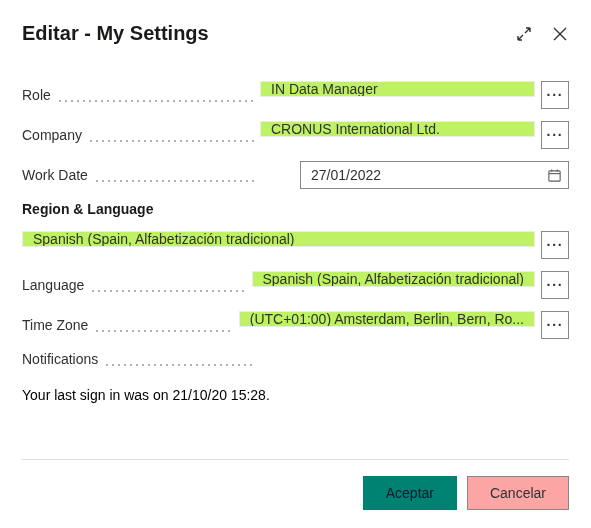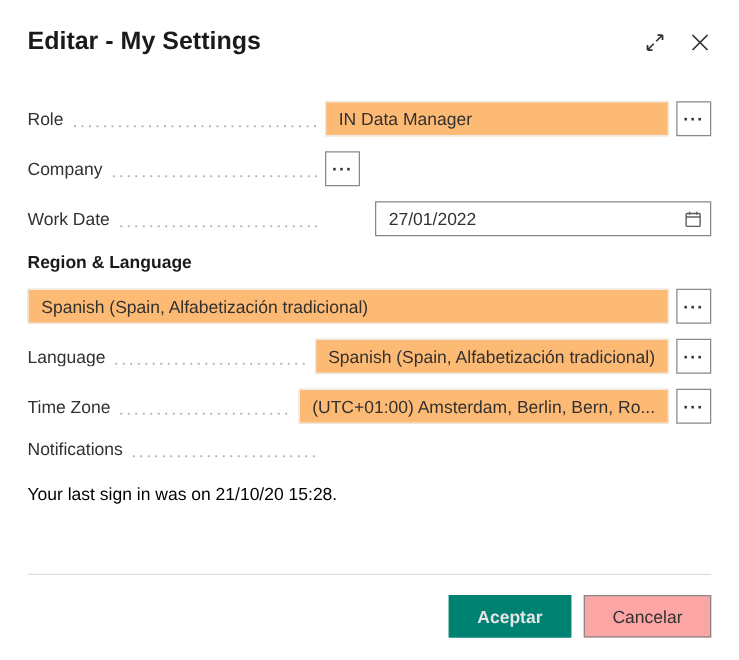--- a/index.html
+++ b/index.html
@@ -63,22 +63,22 @@
       background-repeat: repeat-x;
     }
     .field-col {
       flex: 1;
       display: flex;
       align-items: stretch;
       gap: 6px;
     }
     .field {
       flex: 1;
-      height: 28px;
-      background: #fdba74;
+      height: 16px;
+      background: #bef264;
       border: 1px solid #edebe9;
       padding: 0 10px;
       display: flex;
       align-items: center;
       color: #323130;
       overflow: hidden;
       white-space: nowrap;
       text-overflow: ellipsis;
     }
     .field-input {
@@ -131,22 +131,21 @@
       padding: 0 22px;
       border: 1px solid #8a8886;
       background: #fca5a5;
       cursor: pointer;
       font-size: 14px;
       color: #323130;
     }
     .btn-primary {
       background: #008272;
       border-color: #008272;
-      color: #e5e5e5;
-      font-weight: bold;
+      color: #0f172a;
     }
   </style>
 </head>
 <body>
 
 <div class="header">
   <div class="title">Editar - My Settings</div>
   <div class="header-icons">
     <div class="header-icon">
       <svg width="16" height="16" viewBox="0 0 16 16" fill="none" stroke="currentColor" stroke-width="1.4">
@@ -174,20 +173,21 @@
       <div class="assist">···</div>
     </div>
   </div>
 
   <div class="row">
     <div class="label-col">
       <span class="label-text">Company</span>
       <span class="dots"></span>
     </div>
     <div class="field-col">
+      <div class="field">CRONUS International Ltd.</div>
       <div class="assist">···</div>
     </div>
   </div>
 
   <div class="row">
     <div class="label-col">
       <span class="label-text">Work Date</span>
       <span class="dots"></span>
     </div>
     <div class="field-col">

